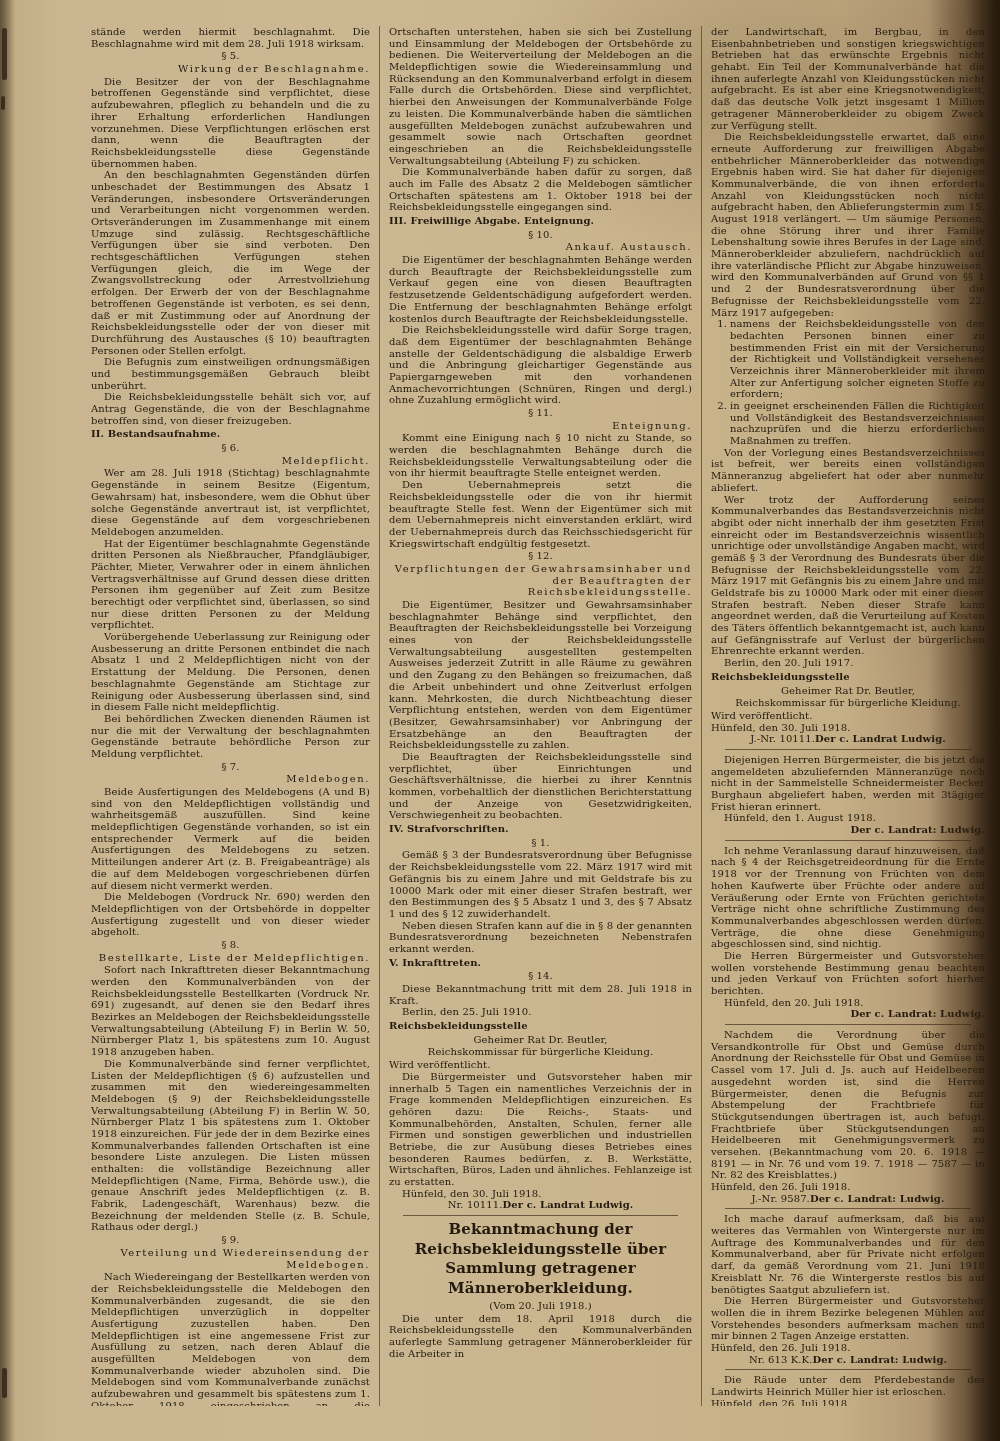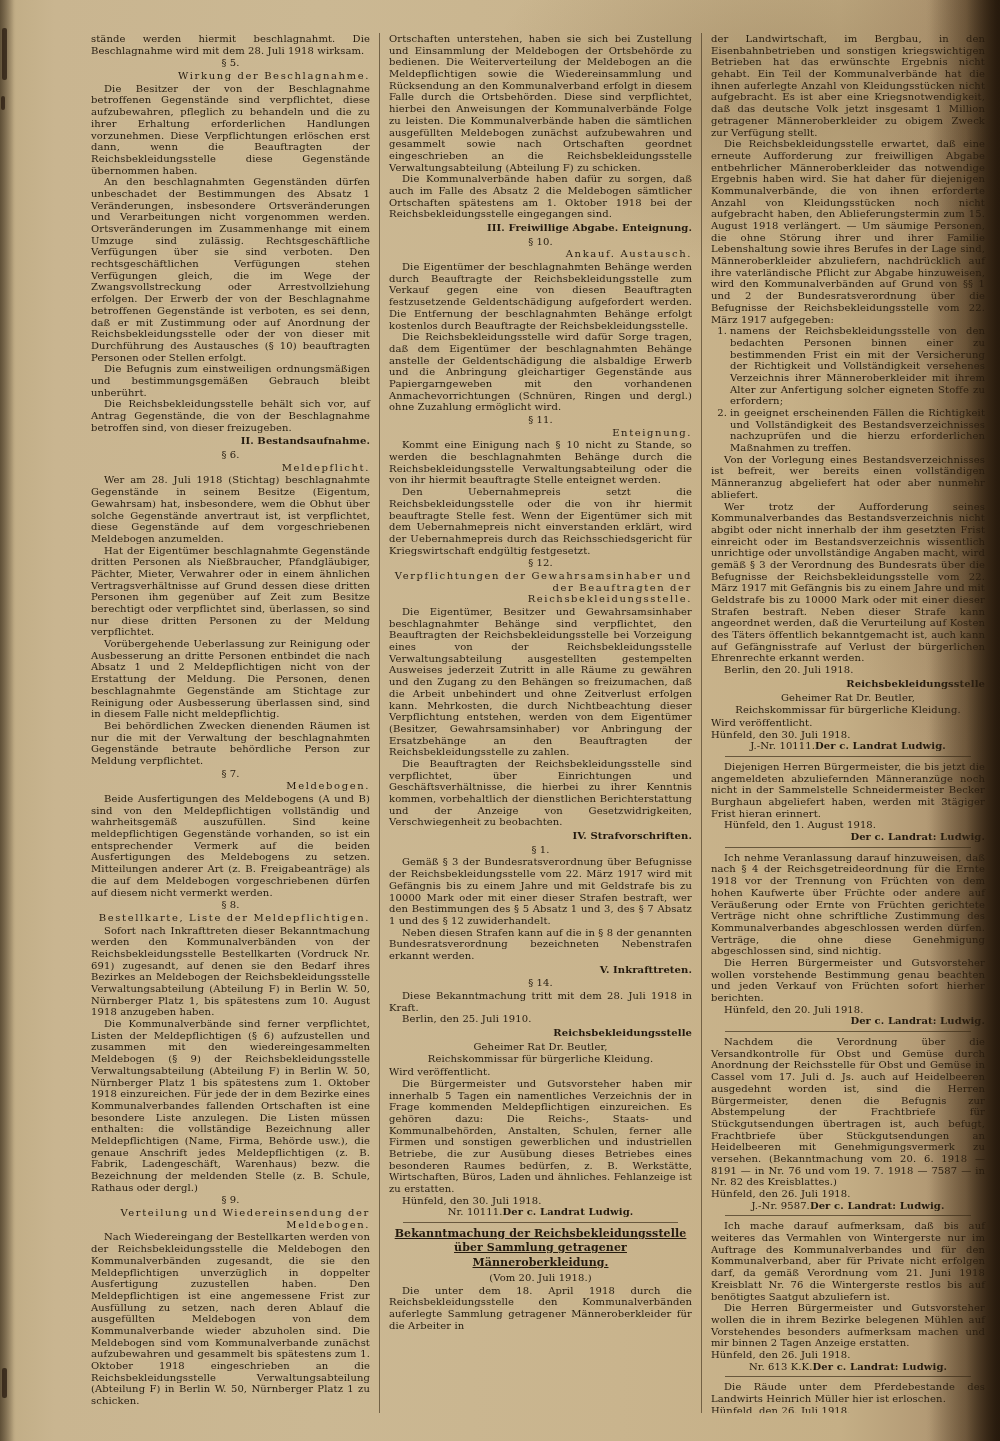--- a/index.html
+++ b/index.html
@@ -28,42 +28,42 @@
     position: absolute; top: 0; left: 0; width: 14px; height: 100%;
     background: linear-gradient(90deg, rgba(44,32,16,0.5), transparent);
     pointer-events: none;
   }
   .edge-mark { position: absolute; background: #2e2114; border-radius: 2px; opacity: 0.8; }
   .m1 { left: 2px; top: 28px;  width: 5px; height: 52px; }
   .m2 { left: 1px; top: 96px;  width: 4px; height: 14px; }
   .m3 { left: 2px; top: 1368px; width: 5px; height: 30px; }
 
   .cols {
-    position: absolute; left: 82px; top: 33px; width: 912px; height: 1380px;
+    position: absolute; left: 82px; top: 26px; width: 912px; height: 1380px;
     display: flex;
   }
   .col {
     box-sizing: border-box;
     padding: 0 9px;
     font-size: 10px;
     line-height: 1.17;
     text-align: justify;
     overflow: hidden;
     letter-spacing: 0.1px;
   }
   .col-1 { flex: 0 0 297px; }
   .col-2 { flex: 0 0 322px; border-left: 1px solid rgba(56,42,22,0.6); }
   .col-3 { flex: 0 0 293px; border-left: 1px solid rgba(56,42,22,0.6); }
 
   .b-p  { text-indent: 13px; }
   .b-pn { text-indent: 0; }
   .b-center     { text-align: center; text-indent: 0; margin: 1px 0; }
-  .b-centerbold { text-align: right; text-indent: 0; font-weight: bold; margin: 2px 0; }
+  .b-centerbold { text-align: left; text-indent: 0; font-weight: bold; margin: 2px 0; }
   .b-heading    { text-align: right; text-indent: 0; letter-spacing: 1.6px; margin: 1px 0; }
-  .b-announce   { text-align: center; text-indent: 0; font-weight: bold; font-size: 11px; line-height: 1.3; margin: 3px 4px 2px 4px; text-decoration: underline; }
+  .b-announce   { text-align: center; text-indent: 0; font-weight: bold; font-size: 15px; line-height: 1.3; margin: 3px 4px 2px 4px; }
   .b-right      { text-align: right; font-weight: bold; }
   .rule { border-top: 1px solid rgba(52,38,20,0.65); margin: 4px 14px; height: 0; }
   .sig { display: flex; justify-content: center; }
   .sig-right { font-weight: bold; }
   .list-item { display: flex; }
   .li-num  { flex: 0 0 16px; text-align: right; padding-right: 3px; }
   .li-text { flex: 1; text-align: justify; }
 </style>
 </head>
 <body>
@@ -81,20 +81,21 @@
         <div class="b-centerbold">II. Bestandsaufnahme.</div>
         <div class="b-center">§ 6.</div>
         <div class="b-heading">Meldepflicht.</div>
         <div class="b-p">Wer am 28. Juli 1918 (Stichtag) beschlagnahmte Gegenstände in seinem Besitze (Eigentum, Gewahrsam) hat, insbesondere, wem die Obhut über solche Gegenstände anvertraut ist, ist verpflichtet, diese Gegenstände auf dem vorgeschriebenen Meldebogen anzumelden.</div>
         <div class="b-p">Hat der Eigentümer beschlagnahmte Gegenstände dritten Personen als Nießbraucher, Pfandgläubiger, Pächter, Mieter, Verwahrer oder in einem ähnlichen Vertragsverhältnisse auf Grund dessen diese dritten Personen ihm gegenüber auf Zeit zum Besitze berechtigt oder verpflichtet sind, überlassen, so sind nur diese dritten Personen zu der Meldung verpflichtet.</div>
         <div class="b-p">Vorübergehende Ueberlassung zur Reinigung oder Ausbesserung an dritte Personen entbindet die nach Absatz 1 und 2 Meldepflichtigen nicht von der Erstattung der Meldung. Die Personen, denen beschlagnahmte Gegenstände am Stichtage zur Reinigung oder Ausbesserung überlassen sind, sind in diesem Falle nicht meldepflichtig.</div>
         <div class="b-p">Bei behördlichen Zwecken dienenden Räumen ist nur die mit der Verwaltung der beschlagnahmten Gegenstände betraute behördliche Person zur Meldung verpflichtet.</div>
         <div class="b-center">§ 7.</div>
         <div class="b-heading">Meldebogen.</div>
         <div class="b-p">Beide Ausfertigungen des Meldebogens (A und B) sind von den Meldepflichtigen vollständig und wahrheitsgemäß auszufüllen. Sind keine meldepflichtigen Gegenstände vorhanden, so ist ein entsprechender Vermerk auf die beiden Ausfertigungen des Meldebogens zu setzen. Mitteilungen anderer Art (z. B. Freigabeanträge) als die auf dem Meldebogen vorgeschriebenen dürfen auf diesem nicht vermerkt werden.</div>
+        <div class="b-p">Die Meldebogen (Vordruck Nr. 690) werden den Meldepflichtigen von der Ortsbehörde in doppelter Ausfertigung zugestellt und von dieser wieder abgeholt.</div>
         <div class="b-center">§ 8.</div>
         <div class="b-heading">Bestellkarte, Liste der Meldepflichtigen.</div>
         <div class="b-p">Sofort nach Inkrafttreten dieser Bekanntmachung werden den Kommunalverbänden von der Reichsbekleidungsstelle Bestellkarten (Vordruck Nr. 691) zugesandt, auf denen sie den Bedarf ihres Bezirkes an Meldebogen der Reichsbekleidungsstelle Verwaltungsabteilung (Abteilung F) in Berlin W. 50, Nürnberger Platz 1, bis spätestens zum 10. August 1918 anzugeben haben.</div>
         <div class="b-p">Die Kommunalverbände sind ferner verpflichtet, Listen der Meldepflichtigen (§ 6) aufzustellen und zusammen mit den wiedereingesammelten Meldebogen (§ 9) der Reichsbekleidungsstelle Verwaltungsabteilung (Abteilung F) in Berlin W. 50, Nürnberger Platz 1 bis spätestens zum 1. Oktober 1918 einzureichen. Für jede der in dem Bezirke eines Kommunalverbandes fallenden Ortschaften ist eine besondere Liste anzulegen. Die Listen müssen enthalten: die vollständige Bezeichnung aller Meldepflichtigen (Name, Firma, Behörde usw.), die genaue Anschrift jedes Meldepflichtigen (z. B. Fabrik, Ladengeschäft, Warenhaus) bezw. die Bezeichnung der meldenden Stelle (z. B. Schule, Rathaus oder dergl.)</div>
         <div class="b-center">§ 9.</div>
         <div class="b-heading">Verteilung und Wiedereinsendung der Meldebogen.</div>
         <div class="b-p">Nach Wiedereingang der Bestellkarten werden von der Reichsbekleidungsstelle die Meldebogen den Kommunalverbänden zugesandt, die sie den Meldepflichtigen unverzüglich in doppelter Ausfertigung zuzustellen haben. Den Meldepflichtigen ist eine angemessene Frist zur Ausfüllung zu setzen, nach deren Ablauf die ausgefüllten Meldebogen von dem Kommunalverbande wieder abzuholen sind. Die Meldebogen sind vom Kommunalverbande zunächst aufzubewahren und gesammelt bis spätestens zum 1. Oktober 1918 eingeschrieben an die Reichsbekleidungsstelle Verwaltungsabteilung (Abteilung F) in Berlin W. 50, Nürnberger Platz 1 zu schicken.</div>
       </div>
       <div class="col col-2">
         <div class="b-pn">Ortschaften unterstehen, haben sie sich bei Zustellung und Einsammlung der Meldebogen der Ortsbehörde zu bedienen. Die Weiterverteilung der Meldebogen an die Meldepflichtigen sowie die Wiedereinsammlung und Rücksendung an den Kommunalverband erfolgt in diesem Falle durch die Ortsbehörden. Diese sind verpflichtet, hierbei den Anweisungen der Kommunalverbände Folge zu leisten. Die Kommunalverbände haben die sämtlichen ausgefüllten Meldebogen zunächst aufzubewahren und gesammelt sowie nach Ortschaften geordnet eingeschrieben an die Reichsbekleidungsstelle Verwaltungsabteilung (Abteilung F) zu schicken.</div>
@@ -141,21 +142,21 @@
         <div class="list-item">
           <span class="li-num">1.</span>
           <span class="li-text">namens der Reichsbekleidungsstelle von den bedachten Personen binnen einer zu bestimmenden Frist ein mit der Versicherung der Richtigkeit und Vollständigkeit versehenes Verzeichnis ihrer Männeroberkleider mit ihrem Alter zur Anfertigung solcher eigneten Stoffe zu erfordern;</span>
         </div>
         <div class="list-item">
           <span class="li-num">2.</span>
           <span class="li-text">in geeignet erscheinenden Fällen die Richtigkeit und Vollständigkeit des Bestandsverzeichnisses nachzuprüfen und die hierzu erforderlichen Maßnahmen zu treffen.</span>
         </div>
         <div class="b-p">Von der Vorlegung eines Bestandsverzeichnisses ist befreit, wer bereits einen vollständigen Männeranzug abgeliefert hat oder aber nunmehr abliefert.</div>
         <div class="b-p">Wer trotz der Aufforderung seines Kommunalverbandes das Bestandsverzeichnis nicht abgibt oder nicht innerhalb der ihm gesetzten Frist einreicht oder im Bestandsverzeichnis wissentlich unrichtige oder unvollständige Angaben macht, wird gemäß § 3 der Verordnung des Bundesrats über die Befugnisse der Reichsbekleidungsstelle vom 22. März 1917 mit Gefängnis bis zu einem Jahre und mit Geldstrafe bis zu 10000 Mark oder mit einer dieser Strafen bestraft. Neben dieser Strafe kann angeordnet werden, daß die Verurteilung auf Kosten des Täters öffentlich bekanntgemacht ist, auch kann auf Gefängnisstrafe auf Verlust der bürgerlichen Ehrenrechte erkannt werden.</div>
-        <div class="b-p">Berlin, den 20. Juli 1918.</div>
+        <div class="b-p">Berlin, den 20. Juli 1917.</div>
         <div class="b-centerbold">Reichsbekleidungsstelle</div>
         <div class="b-center">Geheimer Rat Dr. Beutler,</div>
         <div class="b-center">Reichskommissar für bürgerliche Kleidung.</div>
         <div class="b-pn">Wird veröffentlicht.</div>
         <div class="b-pn">Hünfeld, den 30. Juli 1918.</div>
         <div class="sig">
           <span class="sig-left">J.-Nr. 10111.</span>
           <span class="sig-right">Der c. Landrat Ludwig.</span>
         </div>
         <div class="rule"></div>

